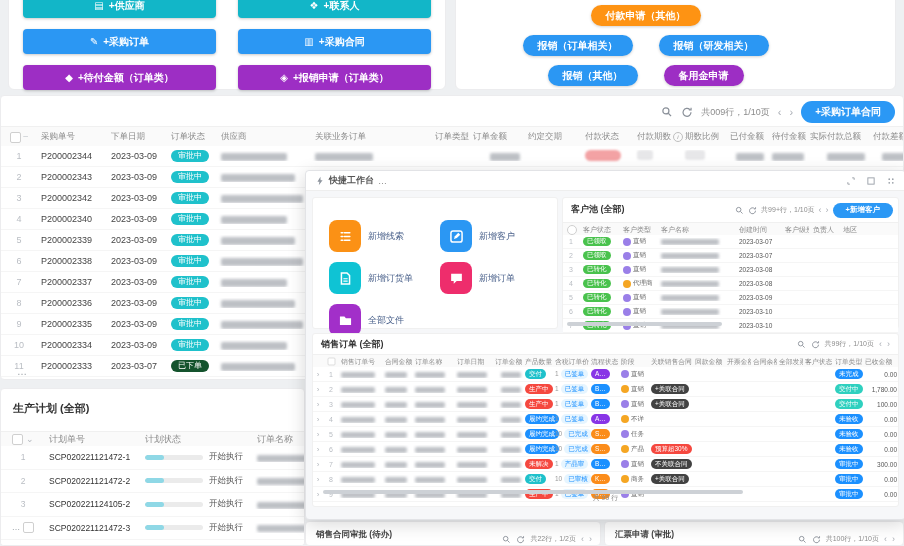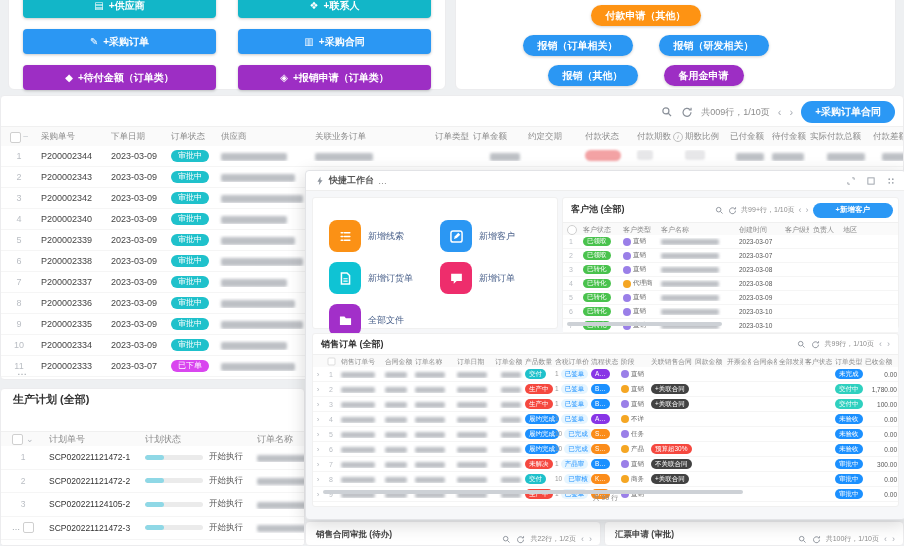--- a/index.html
+++ b/index.html
@@ -35,21 +35,21 @@
          align-items:center;color:#8c8c8c}
   .trow{display:flex;align-items:center;border-bottom:1px solid #f5f5f5;background:#fff}
   .tc{box-sizing:border-box;padding:0 4px;overflow:hidden;white-space:nowrap;flex:none}
   .tc.ov{overflow:visible}
   .r{text-align:right}.ctr{text-align:center}
   .blur{display:inline-block;height:7px;background:#adb1b7;opacity:.8;border-radius:2px;
         filter:blur(1.4px);vertical-align:middle}
   .bdg{display:inline-flex;align-items:center;justify-content:center;color:#fff;border-radius:9px;
        font-size:8px;padding:2px 7px;line-height:1;white-space:nowrap}
   .bdg.xs{font-size:6.5px;padding:1.5px 4px;border-radius:6px}
-  .b-cyan{background:#1fc1cb}.b-yellow{background:#d946ef}.b-red{background:#f5483f}
+  .b-cyan{background:#1fc1cb}.b-yellow{background:#14532d}.b-red{background:#f5483f}
   .b-blue{background:#1b90ff}.b-teal{background:#2fd0bf}.b-green{background:#49c24d}
   .b-black{background:#424242}.b-purple{background:#8835e6}.b-orange{background:#fb8c1a}
   .b-lightblue{background:#e6f5ff;color:#1b90ff}
   .cb{display:inline-block;width:9px;height:9px;border:1px solid #cfcfcf;border-radius:2px;background:#fff;
       vertical-align:middle;cursor:pointer}
   .rd{display:inline-block;width:8px;height:8px;border:1px solid #cfcfcf;border-radius:50%;background:#fff;
       vertical-align:middle;cursor:pointer}
   .info{display:inline-flex;width:8px;height:8px;border:1px solid #bfbfbf;border-radius:50%;color:#9b9b9b;
         font-size:6px;align-items:center;justify-content:center;margin-left:2px;font-style:italic}
   .seq{color:#b9bdc3}
@@ -96,21 +96,21 @@
   .sc-tile svg{width:15px;height:15px}
   .t-blue{background:#2b97f3}.t-orange{background:#fb9115}.t-cyan{background:#0fc3d4}
   .t-pink{background:#ee2d6c}.t-purple{background:#a22fc9}.t-green{background:#3cb94d}
   .sc-label{font-size:9px;color:#49608a}
   
   #wb-customer{left:256px;top:26px;width:337px;height:132px}
   #wb-customer .ptitle{font-size:9px;top:5px;left:8px}
   #wb-customer .ptools{top:4px;right:5px;gap:4px;height:16px}
   #wb-customer .cnt{font-size:7px}
   #wb-customer .arr{font-size:9px}
-  .addpill.sm{height:15px;font-size:7.5px;padding:0 23px;border-radius:8px}
+  .addpill.sm{height:15px;font-size:7.5px;padding:0 13px;border-radius:8px}
   #c-head{position:absolute;left:0;right:0;top:24px;height:13px;font-size:7px}
   #c-body{position:absolute;left:0;right:0;top:37px}
   #c-body .trow{height:13px;font-size:7px;color:#555}
   #c-body .seq{font-size:7px}
   .ava{display:inline-block;width:8px;height:8px;border-radius:50%;background:#9a7fe8;
        vertical-align:middle;margin-right:2px}
   .ava.o{background:#f5a623}
   .owner{font-size:6.5px;color:#666;vertical-align:middle}
   .hscroll{position:absolute;bottom:2px;left:4px;height:4px;background:#cdd1d6;border-radius:2px;cursor:pointer}
   
@@ -311,21 +311,21 @@
           <span class="tc" style="width: 60px; color: rgb(68, 68, 68);">2023-03-07</span>
           <span class="tc ov" style="width: 50px;"><span class="bdg b-yellow">已下单</span></span>
           <span class="tc" style="width: 94px;"><span class="blur" style="width: 74px; height: 8px;"></span></span>
           <span class="tc" style="width: 120px;"><span class="blur" style="width: 50px; height: 8px;"></span></span>
         </div>
       </div>
     <div class="more-dots">…</div>
   </section>
 
   <section id="production" class="card">
-    <div class="ptitle" style="top:3px">生产计划 (全部)</div>
+    <div class="ptitle" style="top:12px">生产计划 (全部)</div>
     <div id="pr-head" class="thead">
         <span class="tc ctr" style="width: 44px;"><span class="cb"></span><span style="color: rgb(181, 185, 191);"> ⌄</span></span>
         <span class="tc" style="width: 96px;">计划单号</span>
         <span class="tc" style="width: 112px;">计划状态</span>
         <span class="tc" style="width: 90px;">订单名称</span>
       </div>
     <div id="pr-body">
         <div class="trow">
           <span class="tc ctr seq" style="width: 44px;">1</span>
           <span class="tc" style="width: 96px; color: rgb(51, 51, 51);">SCP020221121472-1</span>

